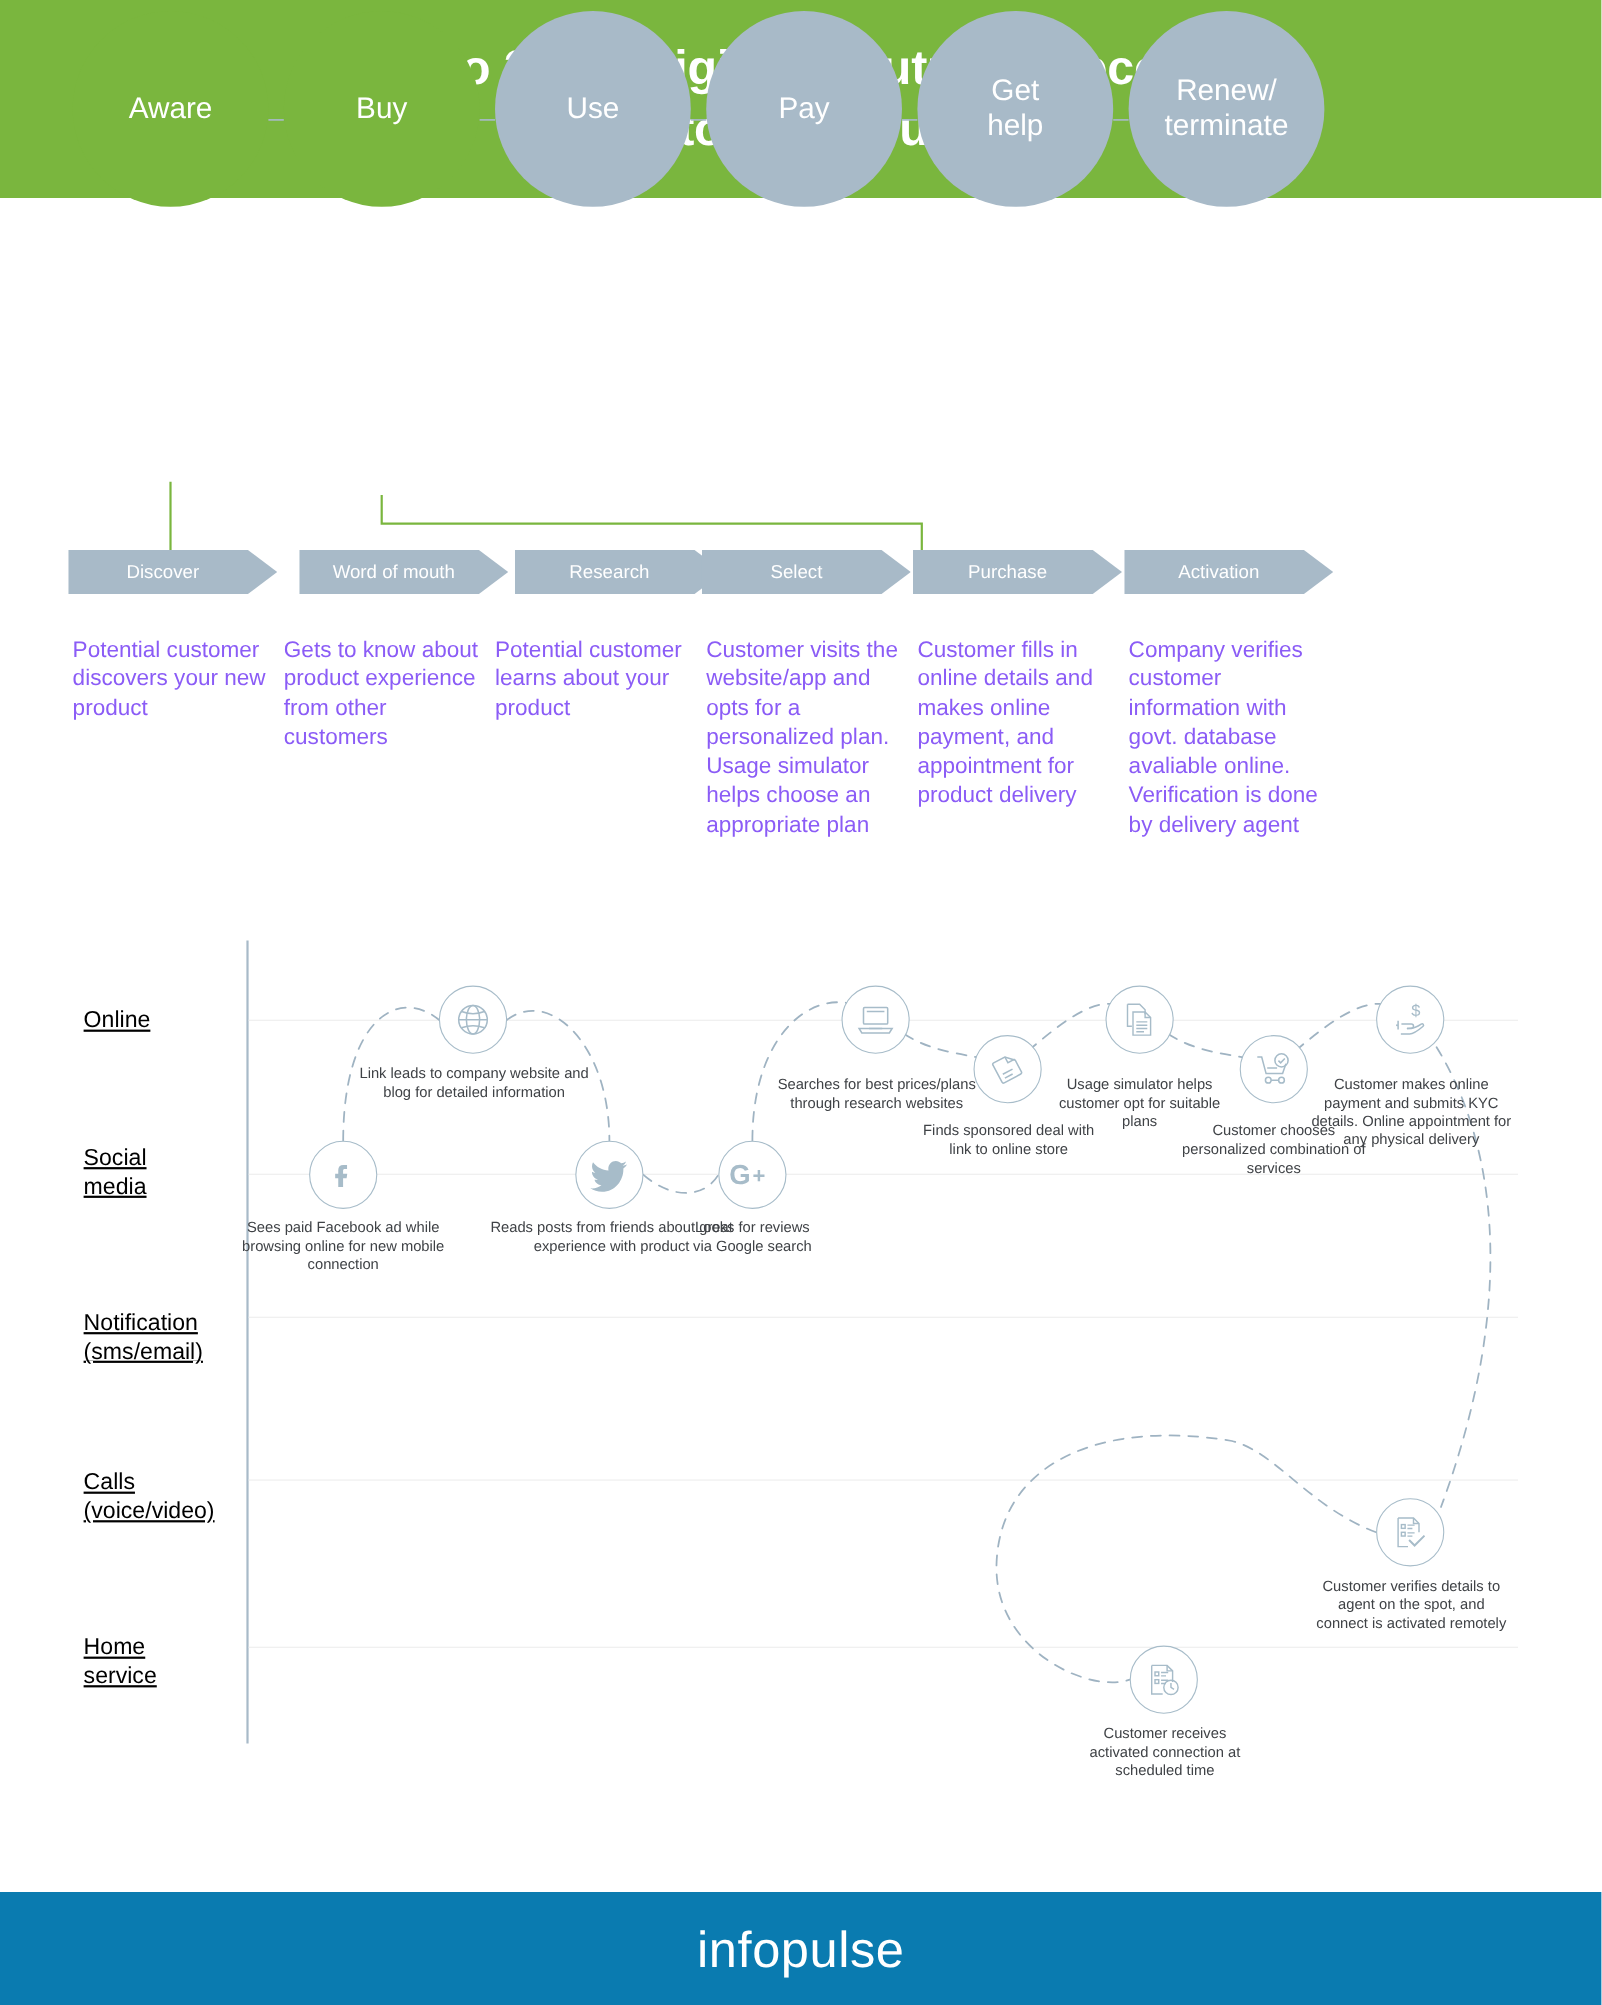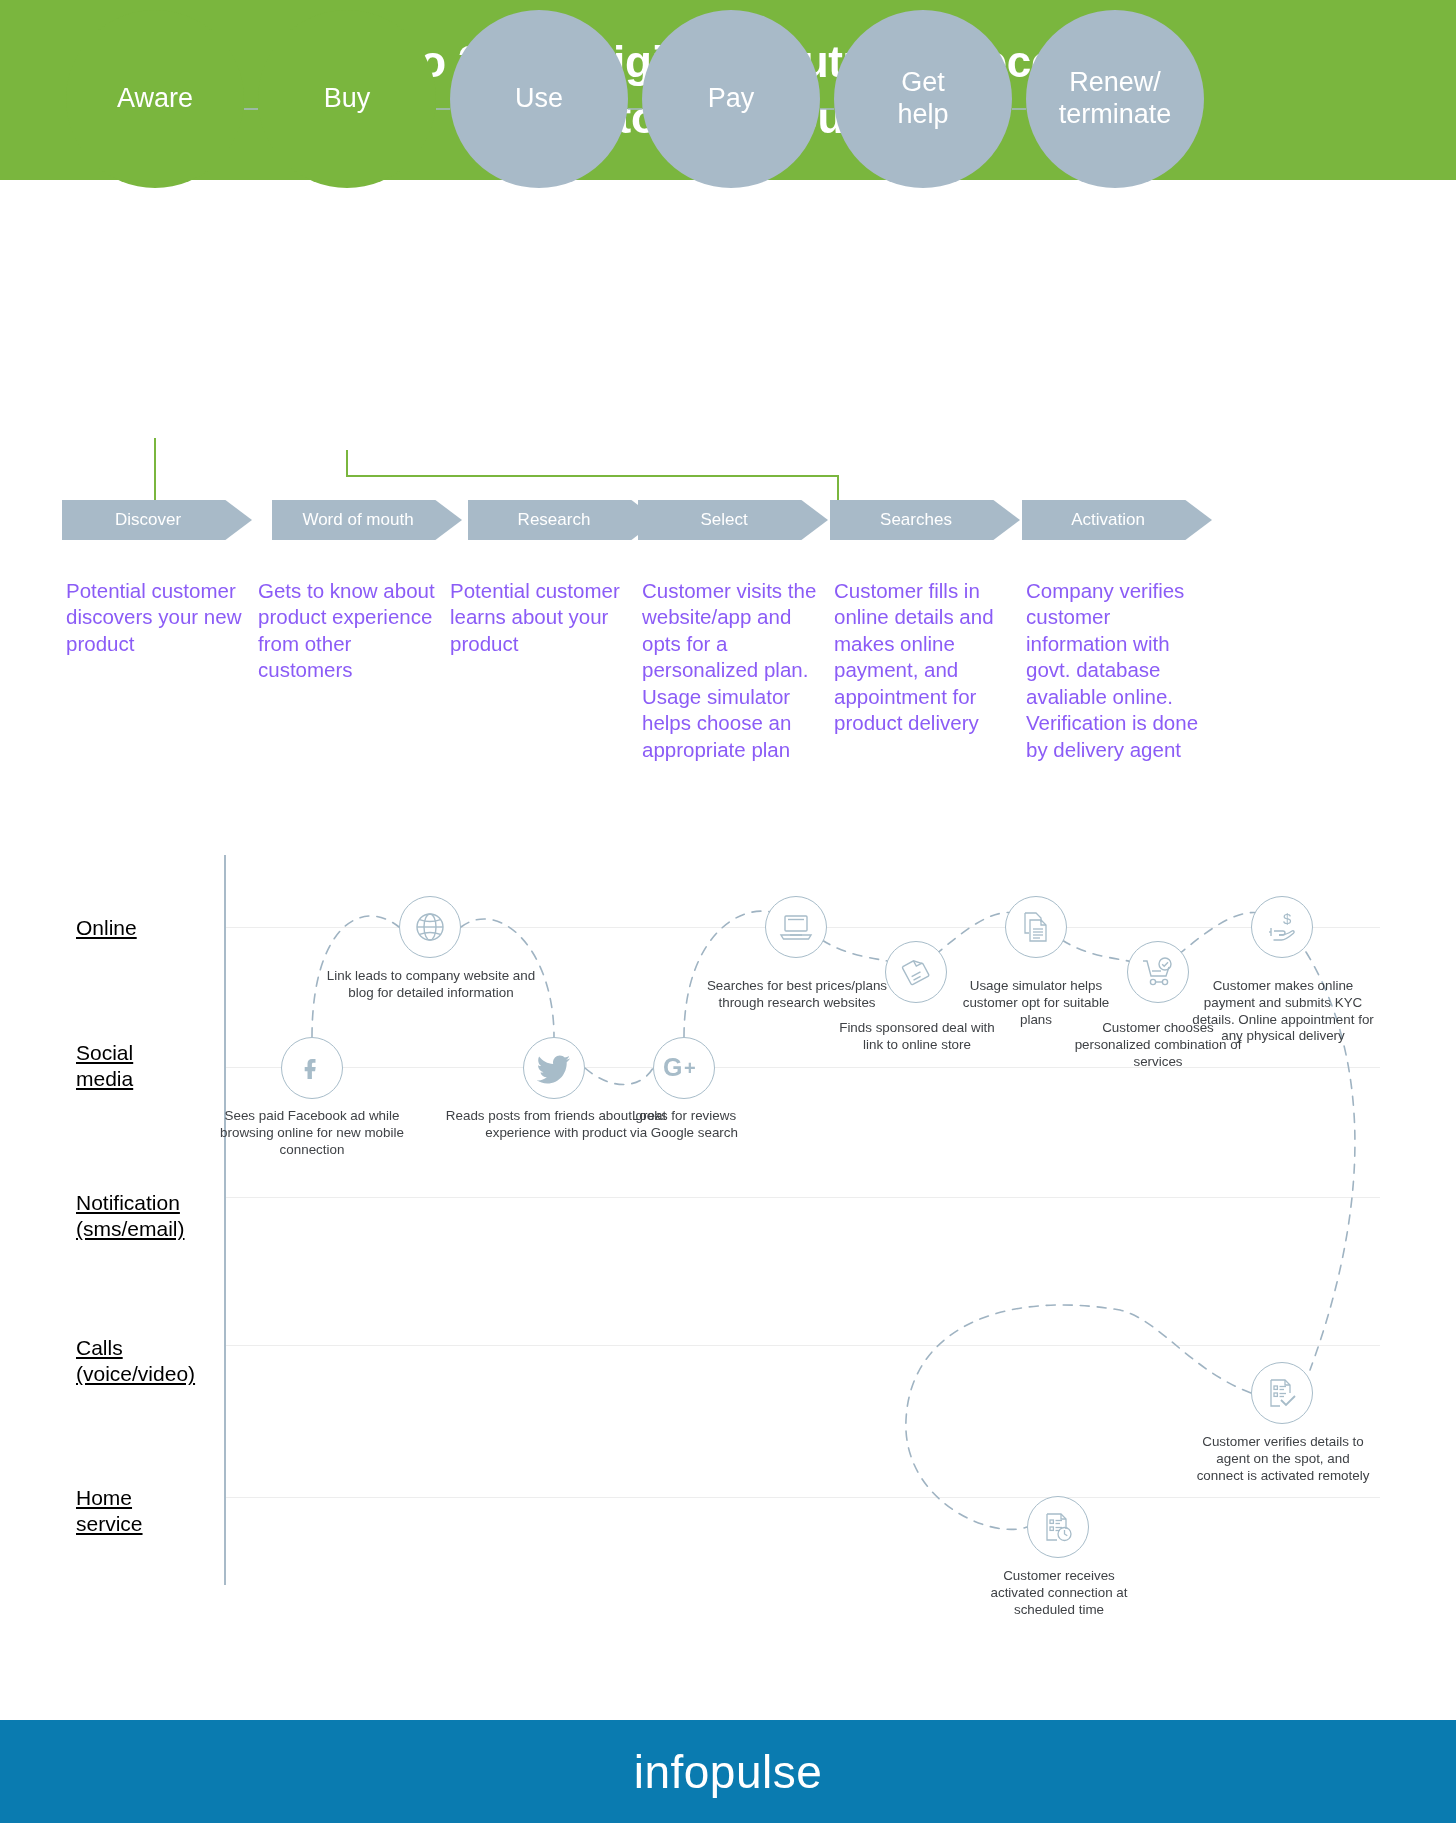--- a/index.html
+++ b/index.html
@@ -123,21 +123,21 @@
   <svg style="position:absolute;left:0;top:430px;width:1456px;height:80px;">
     <path d="M 155 8 L 155 72" stroke="#7ab63e" stroke-width="2" fill="none"></path>
     <path d="M 347 20 L 347 46 L 838 46 L 838 72" stroke="#7ab63e" stroke-width="2" fill="none"></path>
   </svg>
 
   <div class="chevrons">
     <div class="chevron" style="left:62px;">Discover</div>
     <div class="chevron" style="left:254px;margin-left:18px;">Word of mouth</div>
     <div class="chevron" style="left:468px;">Research</div>
     <div class="chevron" style="left:638px;">Select</div>
-    <div class="chevron" style="left:830px;">Searches</div>
+    <div class="chevron" style="left:830px;">Purchase</div>
     <div class="chevron" style="left:1022px;">Activation</div>
   </div>
 
   <div class="descs">
     <div class="desc" style="left:66px;">Potential customer discovers your new product</div>
     <div class="desc" style="left:258px;">Gets to know about product experience from other customers</div>
     <div class="desc" style="left:450px;">Potential customer learns about your product</div>
     <div class="desc" style="left:642px;">Customer visits the website/app and opts for a personalized plan. Usage simulator helps choose an appropriate plan</div>
     <div class="desc" style="left:834px;">Customer fills in online details and makes online payment, and appointment for product delivery</div>
     <div class="desc" style="left:1026px;">Company verifies customer information with govt. database avaliable online. Verification is done by delivery agent</div>

